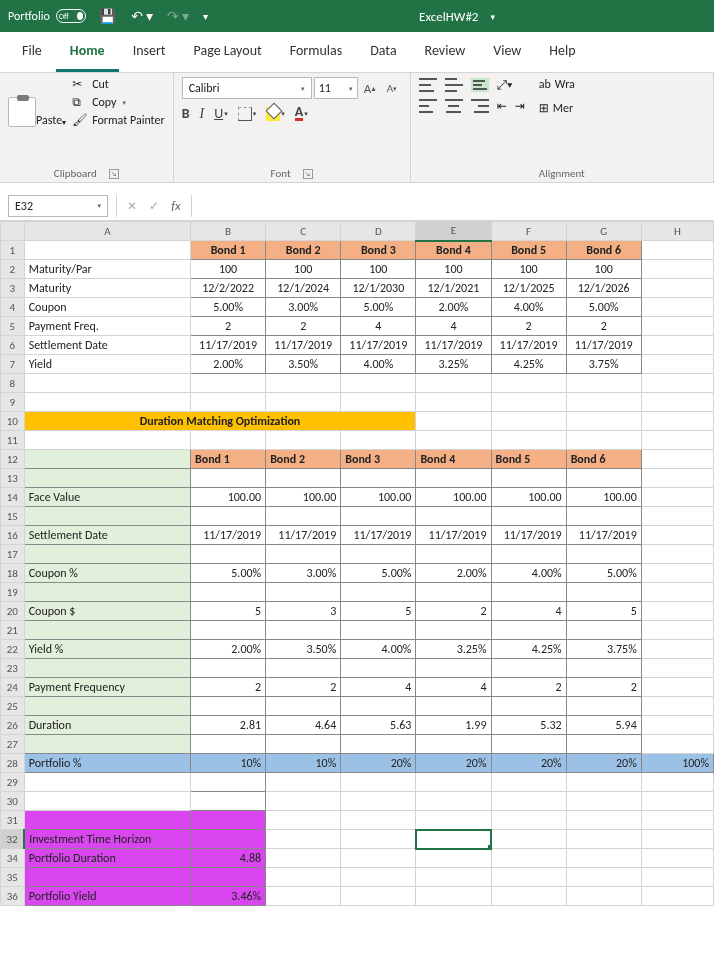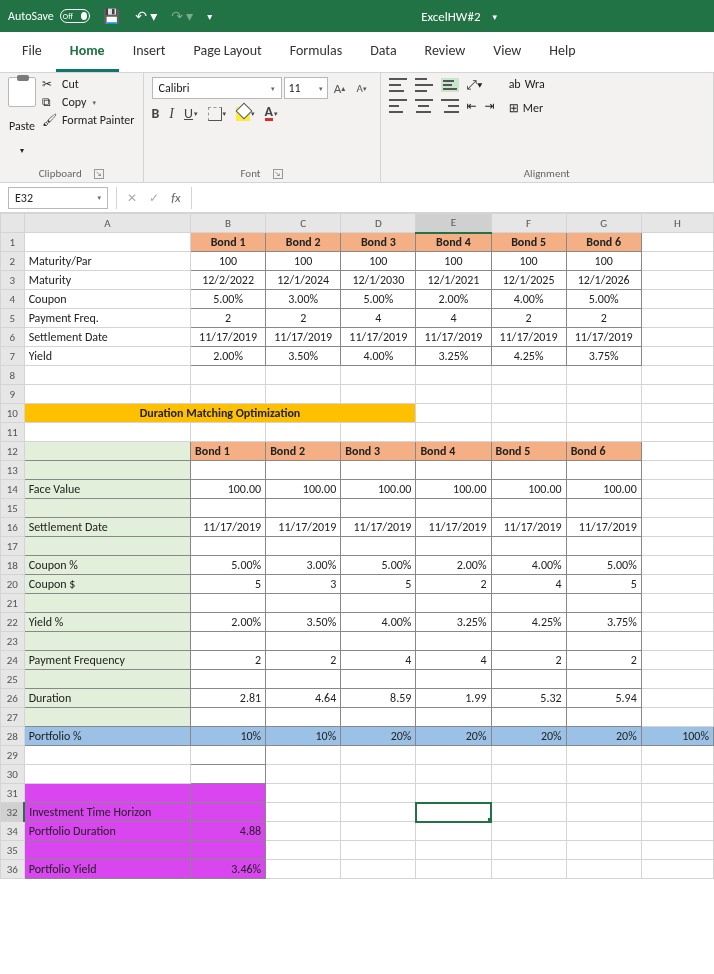--- a/index.html
+++ b/index.html
@@ -11,21 +11,21 @@
 .titlebar .qat{display:flex;gap:14px;margin-left:14px;align-items:center}
 .titlebar .doctitle{margin-left:auto;margin-right:auto;display:flex;align-items:center;gap:12px;font-size:13px}
 .tabs{display:flex;background:#fff;border-bottom:1px solid #d4d4d4;padding:0 8px}
 .tabs .tab{padding:10px 14px;font-size:14px;color:#333;cursor:pointer}
 .tabs .tab.active{color:#217346;font-weight:600;border-bottom:3px solid #0f766e}
 .ribbon{background:#f3f2f1;height:110px;display:flex;border-bottom:1px solid #d4d4d4}
 .group{border-right:1px solid #d4d4d4;padding:4px 8px 2px;display:flex;flex-direction:column;justify-content:space-between}
 .group-label{font-size:11px;color:#666;text-align:center;padding-top:2px;display:flex;align-items:center;justify-content:center;gap:12px}
 .group-label .dl{width:10px;height:10px;border:1px solid #999;display:inline-flex;align-items:center;justify-content:center;font-size:7px}
 .clip-body{display:flex;gap:6px}
-.paste{display:flex;flex-direction:column;align-items:center;gap:12px}
+.paste{display:flex;flex-direction:row;align-items:flex-end;gap:0}
 .paste .pic{width:28px;height:30px;background:#fff;border:1px solid #b8b8b8;border-radius:2px;position:relative}
 .paste .pic::before{content:"";position:absolute;top:-3px;left:8px;width:12px;height:6px;background:#7a7a7a;border-radius:2px}
 .paste .lbl{font-size:12px}
 .paste .dd{font-size:8px}
 .clip-rows{display:flex;flex-direction:column;gap:4px;font-size:12px}
 .clip-rows .row{display:flex;align-items:center;gap:6px}
 .clip-rows .ic{width:14px;height:14px;display:inline-block}
 .font-body{display:flex;flex-direction:column;gap:6px}
 .font-top{display:flex;gap:2px;align-items:center}
 .fname{width:130px;height:22px;border:1px solid #b8b8b8;background:#fff;padding:0 6px;font-size:12px;display:flex;align-items:center;justify-content:space-between}
@@ -41,21 +41,21 @@
 .fill-ic{width:14px;height:14px;background:#ffeb3b;display:inline-block;position:relative}
 .fill-ic::before{content:"";position:absolute;width:10px;height:10px;border:1px solid #555;transform:rotate(45deg);top:-2px;left:2px;background:#fff}
 .color-ic{font-size:14px;font-weight:bold;color:#d32f2f;border-bottom:3px solid #d32f2f;line-height:12px}
 .align-body{display:flex;flex-direction:column;gap:6px}
 .align-row{display:flex;gap:8px;align-items:center}
 .align-ic{width:18px;height:14px;display:flex;flex-direction:column;justify-content:space-between}
 .align-ic span{height:2px;background:#555;display:block}
 .align-sel{background:#c8e6c9;padding:2px}
 .wrap-row{display:flex;align-items:center;gap:4px;font-size:12px}
 .align-group{flex:1}
-.formulabar{display:flex;align-items:center;border-bottom:1px solid #d4d4d4;height:30px;background:#fff;margin-top:0}
+.formulabar{display:flex;align-items:center;border-bottom:1px solid #d4d4d4;height:30px;background:#fff;margin-top:8px}
 .namebox{width:100px;border:1px solid #b8b8b8;margin:0 8px;height:22px;display:flex;align-items:center;justify-content:space-between;padding:0 6px;font-size:12px}
 .fx-btns{display:flex;gap:12px;padding:0 10px;color:#aaa;border-left:1px solid #d4d4d4;border-right:1px solid #d4d4d4;height:22px;align-items:center}
 .fx-btns .fx{font-style:italic;color:#666;font-size:13px}
 .fx-input{flex:1;height:22px;padding:0 6px}
 .sheet{position:relative}
 .grid{border-collapse:collapse;table-layout:fixed}
 .grid th,.grid td{border:1px solid #d4d4d4;font-size:12px;height:19px;padding:0 4px;overflow:hidden;white-space:nowrap}
 .grid .ch{background:#e6e6e6;text-align:center;color:#555;font-weight:normal;font-size:11px}
 .grid .rh{background:#e6e6e6;text-align:center;color:#555;font-weight:normal;font-size:11px;width:24px}
 .grid .corner{background:#e6e6e6;width:24px}
@@ -72,21 +72,21 @@
 .blue-l{background:#9bc2e6;border:1px solid #888!important}
 .gray-l{background:#d946ef;border:1px solid #888!important}
 .sel-cell{outline:2px solid #217346;outline-offset:-1px;position:relative}
 .sel-cell::after{content:"";position:absolute;right:-3px;bottom:-3px;width:6px;height:6px;background:#217346}
 </style>
 </head>
 <body>
 
 <div class="titlebar">
   <div class="auto">
-    <span>AutoSave</span>
+    <span>Portfolio</span>
     <div class="toggle">
         <span>Off</span>
         <span class="dot"></span>
       </div>
   </div>
   <div class="qat">
     <span style="font-size:14px">💾</span>
     <span style="font-size:14px">↶ ▾</span>
     <span style="font-size:14px;opacity:.4">↷ ▾</span>
     <span style="font-size:10px">▾</span>
@@ -465,20 +465,31 @@
           <td class="green-l">Coupon %</td>
           <td class="bordered right">5.00%</td>
           <td class="bordered right">3.00%</td>
           <td class="bordered right">5.00%</td>
           <td class="bordered right">2.00%</td>
           <td class="bordered right">4.00%</td>
           <td class="bordered right">5.00%</td>
           <td></td>
         </tr>
 <tr>
+          <th class="rh">19</th>
+          <td class="green-l"></td>
+          <td class="bordered"></td>
+          <td class="bordered"></td>
+          <td class="bordered"></td>
+          <td class="bordered"></td>
+          <td class="bordered"></td>
+          <td class="bordered"></td>
+          <td></td>
+        </tr>
+<tr>
           <th class="rh">20</th>
           <td class="green-l">Coupon $</td>
           <td class="bordered right">5</td>
           <td class="bordered right">3</td>
           <td class="bordered right">5</td>
           <td class="bordered right">2</td>
           <td class="bordered right">4</td>
           <td class="bordered right">5</td>
           <td></td>
         </tr>
@@ -535,21 +546,21 @@
           <td class="bordered"></td>
           <td class="bordered"></td>
           <td class="bordered"></td>
           <td></td>
         </tr>
 <tr>
           <th class="rh">26</th>
           <td class="green-l">Duration</td>
           <td class="bordered right">2.81</td>
           <td class="bordered right">4.64</td>
-          <td class="bordered right">8.59</td>
+          <td class="bordered right">5.63</td>
           <td class="bordered right">1.99</td>
           <td class="bordered right">5.32</td>
           <td class="bordered right">5.94</td>
           <td></td>
         </tr>
 <tr>
           <th class="rh">27</th>
           <td class="green-l"></td>
           <td class="bordered"></td>
           <td class="bordered"></td>

